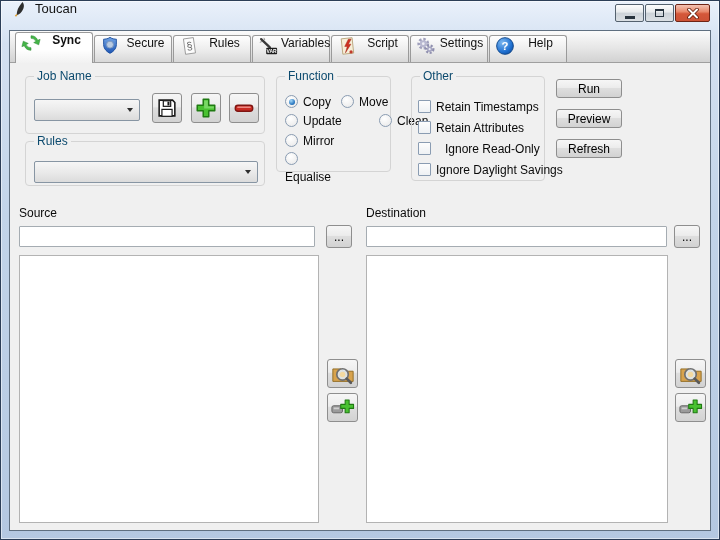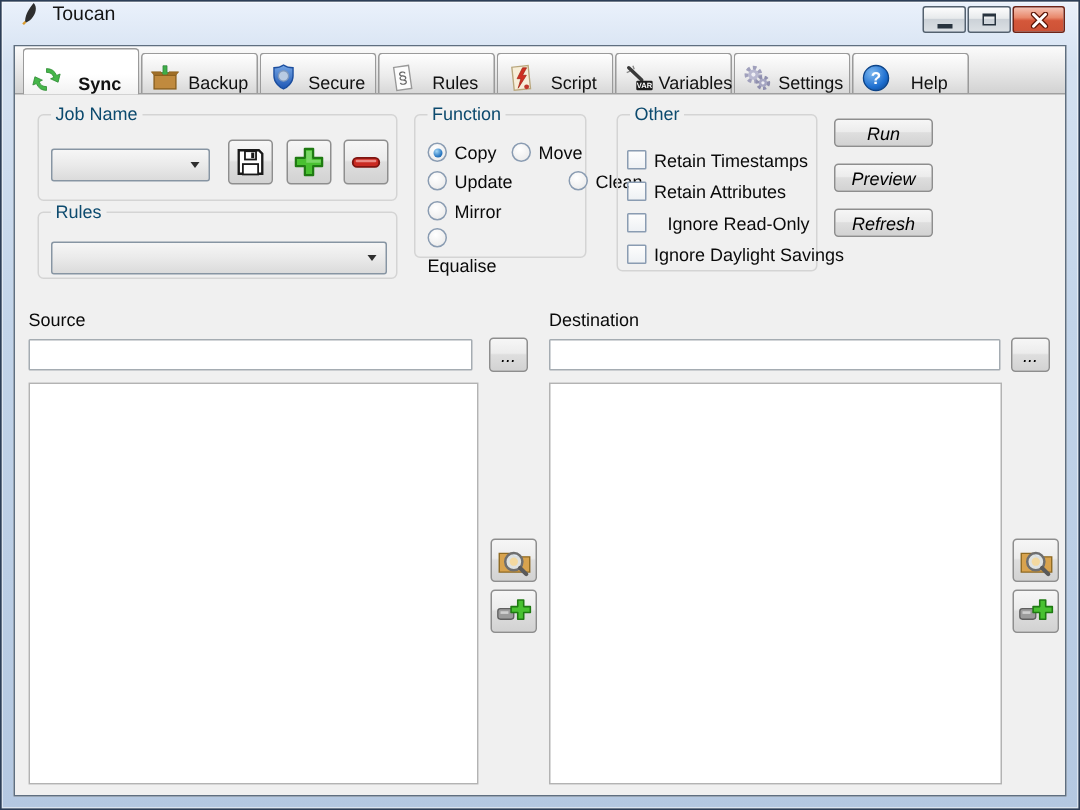--- a/index.html
+++ b/index.html
@@ -16,37 +16,37 @@
     background:linear-gradient(180deg,#fdfdfd,#e7eaec 45%,#ccd2d8 50%,#dbe0e4);
     display:flex;align-items:center;justify-content:center;}
   .winbtn.close{width:35px;border-color:#6e2416;
     background:linear-gradient(180deg,#f4c3b4,#e8886b 42%,#d4573a 55%,#cd5236);}
   .glyph-min{width:10px;height:3px;background:#27333e;margin-top:8px;}
   .glyph-max{width:9px;height:8px;box-sizing:border-box;border:1px solid #27333e;border-top-width:2px;background:transparent;}
   .client{position:absolute;left:8px;right:8px;top:29px;bottom:8px;background:#f0f0f0;border:1px solid #5f6f80;}
   .tabbar{position:relative;height:32px;box-sizing:border-box;border-bottom:1px solid #9f9f9f;
     background:linear-gradient(180deg,#fbfbfb,#e6e6e6 55%,#d2d2d2);
     display:flex;align-items:flex-end;padding-left:5px;}
-  .tab{width:78px;height:27px;box-sizing:border-box;display:flex;align-items:flex-end;margin-right:1px;
+  .tab{width:78px;height:27px;box-sizing:border-box;display:flex;align-items:flex-start;margin-right:1px;
     border:1px solid #9a9a9a;border-bottom:none;border-radius:3px 3px 0 0;cursor:default;
     background:linear-gradient(180deg,#fefefe,#ececec 55%,#d8d8d8);}
   .tab.active{height:31px;margin-bottom:-1px;z-index:3;font-weight:700;
     background:linear-gradient(180deg,#ffffff 55%,#f1f1f1);}
   .tabicon{width:20px;height:20px;margin:0 3px 0 5px;flex:0 0 auto;}
   .tablabel{flex:1;text-align:center;margin-right:3px;font-size:12px;white-space:nowrap;color:#111;}
   .page{position:relative;height:calc(100% - 32px);font-size:12px;}
   .groupbox{position:absolute;box-sizing:border-box;border:1px solid #d4d4d4;border-radius:4px;}
   .grouplabel{position:absolute;top:-8px;left:8px;background:#f0f0f0;padding:0 3px;font-size:12px;color:#0c4a6e;line-height:15px;white-space:nowrap;}
   .combo{position:absolute;box-sizing:border-box;height:22px;border:1px solid #8795a3;border-radius:2px;
     background:linear-gradient(180deg,#f6f6f6,#eaeaea 50%,#dbdbdb);display:flex;align-items:center;}
   .combo .val{flex:1;padding-left:5px;font-size:12px;color:#111;overflow:hidden;}
   .combo .arrow{width:0;height:0;border-left:3.5px solid transparent;border-right:3.5px solid transparent;border-top:4.5px solid #2e2e2e;margin-right:6px;flex:0 0 auto;}
   .iconbtn,.pushbtn{position:absolute;box-sizing:border-box;border:1px solid #8e8e8e;border-radius:3px;
     background:linear-gradient(180deg,#f6f6f6,#ececec 45%,#dedede 50%,#d2d2d2);
-    display:flex;align-items:center;justify-content:center;font-style:italic;}
+    display:flex;align-items:center;justify-content:center;}
   .pushbtn{font-size:12px;color:#000;}
   .textfield{position:absolute;box-sizing:border-box;border:1px solid #a5acb2;border-radius:1px;background:#fff;font-size:12px;padding:0 4px;outline:none;}
   .listbox{position:absolute;box-sizing:border-box;border:1px solid #b3b3b3;background:#fff;}
   .fieldlabel{position:absolute;font-size:12px;color:#0a0a0a;white-space:nowrap;}
   .ctl-row{position:absolute;display:flex;gap:5px;height:14px;}
   .radio{width:13px;height:13px;box-sizing:border-box;border-radius:50%;border:1px solid #8a9cb2;
     background:radial-gradient(circle at 40% 32%,#ffffff,#e7e7e7);position:relative;flex:0 0 auto;}
   .radio.checked::after{content:"";position:absolute;left:2.5px;top:2.5px;width:6px;height:6px;border-radius:50%;
     background:radial-gradient(circle at 35% 30%,#a5d8f7,#2f7cc4 60%,#15589a);}
   .checkbox{width:13px;height:13px;box-sizing:border-box;border:1px solid #8a9cb2;border-radius:1px;
@@ -89,31 +89,20 @@
       <div class="tab active">
         <span class="tabicon">
           <svg viewBox="0 0 22 22" width="20" height="20">
             <path d="M11 3 a8 8 0 0 1 7.4 5 l2.6 -1 -1.5 6 -5.5 -2.5 2.4 -1.1 A5.5 5.5 0 0 0 11 5.8z" fill="#45b649" stroke="#2e8b33" stroke-width="0.6"></path>
             <path d="M11 19 a8 8 0 0 1 -7.4 -5 l-2.6 1 1.5 -6 5.5 2.5 -2.4 1.1 A5.5 5.5 0 0 0 11 16.2z" fill="#45b649" stroke="#2e8b33" stroke-width="0.6"></path>
           </svg>
         </span>
         <span class="tablabel">Sync</span>
       </div>
 
-      <div class="tab">
-        <span class="tabicon">
-          <svg viewBox="0 0 22 22" width="20" height="20">
-            <path d="M9.5 2 h3 v5 h2.5 L11 11.5 7 7 h2.5z" fill="#3fae49" stroke="#2b7c33" stroke-width="0.5"></path>
-            <rect x="3" y="9" width="16" height="10" fill="#c08a3e" stroke="#8a5f1e"></rect>
-            <path d="M3 9 l-2 -2.5 7 0 1.5 2.5z" fill="#a06f28" stroke="#8a5f1e" stroke-width="0.5"></path>
-            <path d="M19 9 l2 -2.5 -7 0 -1.5 2.5z" fill="#a06f28" stroke="#8a5f1e" stroke-width="0.5"></path>
-          </svg>
-        </span>
-        <span class="tablabel">Backup</span>
-      </div>
 
       <div class="tab">
         <span class="tabicon">
           <svg viewBox="0 0 22 22" width="20" height="20">
             <defs>
               <linearGradient id="shg" x1="0" y1="0" x2="0" y2="1">
                 <stop offset="0" stop-color="#74a5e4"></stop>
                   <stop offset="1" stop-color="#1e56b4"></stop>
               </linearGradient>
             </defs>
@@ -132,40 +121,40 @@
               <text x="11.5" y="15" font-size="12" fill="#666" text-anchor="middle" font-family="serif">§</text>
             </g>
           </svg>
         </span>
         <span class="tablabel">Rules</span>
       </div>
 
       <div class="tab">
         <span class="tabicon">
           <svg viewBox="0 0 22 22" width="20" height="20">
+            <path d="M2 7 l2.5 -1 M6.5 2 l1 2.5" stroke="#8a8a8a" stroke-width="1"></path>
+            <line x1="3.5" y1="3.5" x2="13" y2="12.5" stroke="#3a3a3a" stroke-width="2.6" stroke-linecap="round"></line>
+            <rect x="9" y="13" width="12" height="7" rx="1" fill="#1d1d1d"></rect>
+            <text x="15" y="18.6" font-size="5.5" fill="#ffffff" text-anchor="middle" font-weight="bold">VAR</text>
+          </svg>
+        </span>
+        <span class="tablabel">Variables</span>
+      </div>
+
+      <div class="tab">
+        <span class="tabicon">
+          <svg viewBox="0 0 22 22" width="20" height="20">
             <g transform="rotate(-6 11 11)">
               <rect x="5.5" y="2.5" width="12" height="17" fill="#f7eed8" stroke="#b9a77d"></rect>
             </g>
             <path d="M12.5 3.5 L8.5 11.5 h2.8 l-2 7 6 -9.5 h-2.8 l3 -5.5z" fill="#d03020" stroke="#9a1f12" stroke-width="0.5"></path>
             <circle cx="15.5" cy="17.5" r="1.8" fill="#c0392b"></circle>
           </svg>
         </span>
         <span class="tablabel">Script</span>
-      </div>
-
-      <div class="tab">
-        <span class="tabicon">
-          <svg viewBox="0 0 22 22" width="20" height="20">
-            <path d="M2 7 l2.5 -1 M6.5 2 l1 2.5" stroke="#8a8a8a" stroke-width="1"></path>
-            <line x1="3.5" y1="3.5" x2="13" y2="12.5" stroke="#3a3a3a" stroke-width="2.6" stroke-linecap="round"></line>
-            <rect x="9" y="13" width="12" height="7" rx="1" fill="#1d1d1d"></rect>
-            <text x="15" y="18.6" font-size="5.5" fill="#ffffff" text-anchor="middle" font-weight="bold">VAR</text>
-          </svg>
-        </span>
-        <span class="tablabel">Variables</span>
       </div>
 
       <div class="tab">
         <span class="tabicon">
           <svg viewBox="0 0 22 22" width="20" height="20">
             <circle cx="8" cy="8.5" r="5" fill="none" stroke="#a0a0bc" stroke-width="3" stroke-dasharray="2.6 2"></circle>
             <circle cx="8" cy="8.5" r="3.8" fill="#b8b8d0"></circle>
             <circle cx="8" cy="8.5" r="1.5" fill="#eeeef4"></circle>
             <circle cx="15" cy="14.5" r="4" fill="none" stroke="#8f8fae" stroke-width="2.6" stroke-dasharray="2.2 1.7"></circle>
             <circle cx="15" cy="14.5" r="3" fill="#a6a6c2"></circle>

